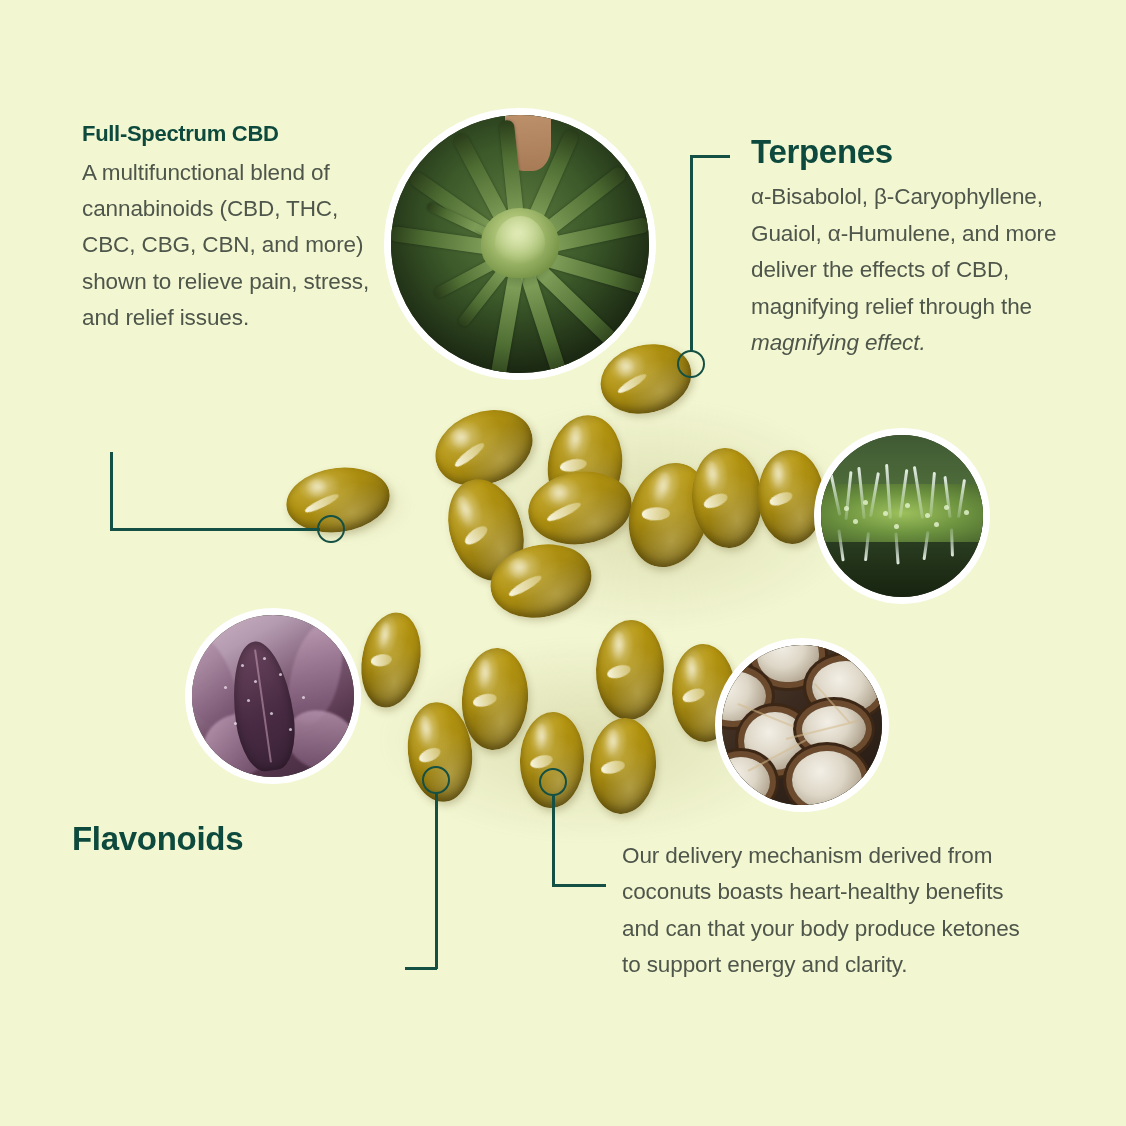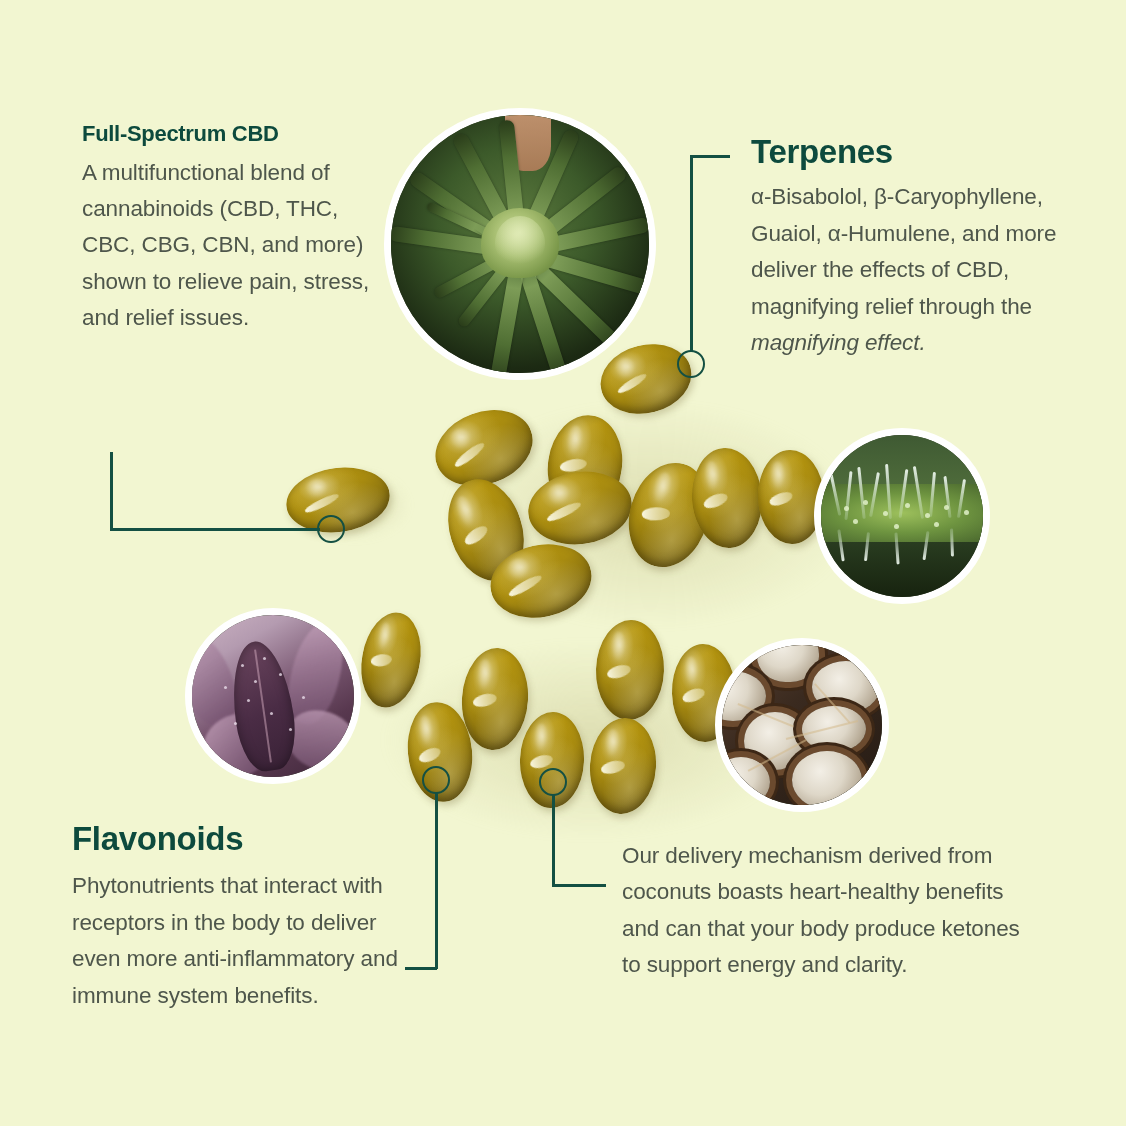--- a/index.html
+++ b/index.html
@@ -373,20 +373,19 @@
     <p>A multifunctional blend of cannabinoids (CBD, THC, CBC, CBG, CBN, and more) shown to relieve pain, stress, and relief issues.</p>
   </div>
 
   <div class="block" id="block-terpenes">
     <h2>Terpenes</h2>
     <p><span>α-Bisabolol, β-Caryophyllene, Guaiol, α-Humulene, and more deliver the effects of CBD, magnifying relief through the </span><span class="ital">magnifying effect.</span></p>
   </div>
 
   <div class="block" id="block-flavonoids">
     <h2>Flavonoids</h2>
-    <p>Phytonutrients that interact with receptors in the body to deliver even more anti-inflammatory and immune system benefits.</p>
   </div>
 
   <div class="block" id="block-mct">
     <p>Our delivery mechanism derived from coconuts boasts heart-healthy benefits and can that your body produce ketones to support energy and clarity.</p>
   </div>
 
 </div>
 
 </body></html>

